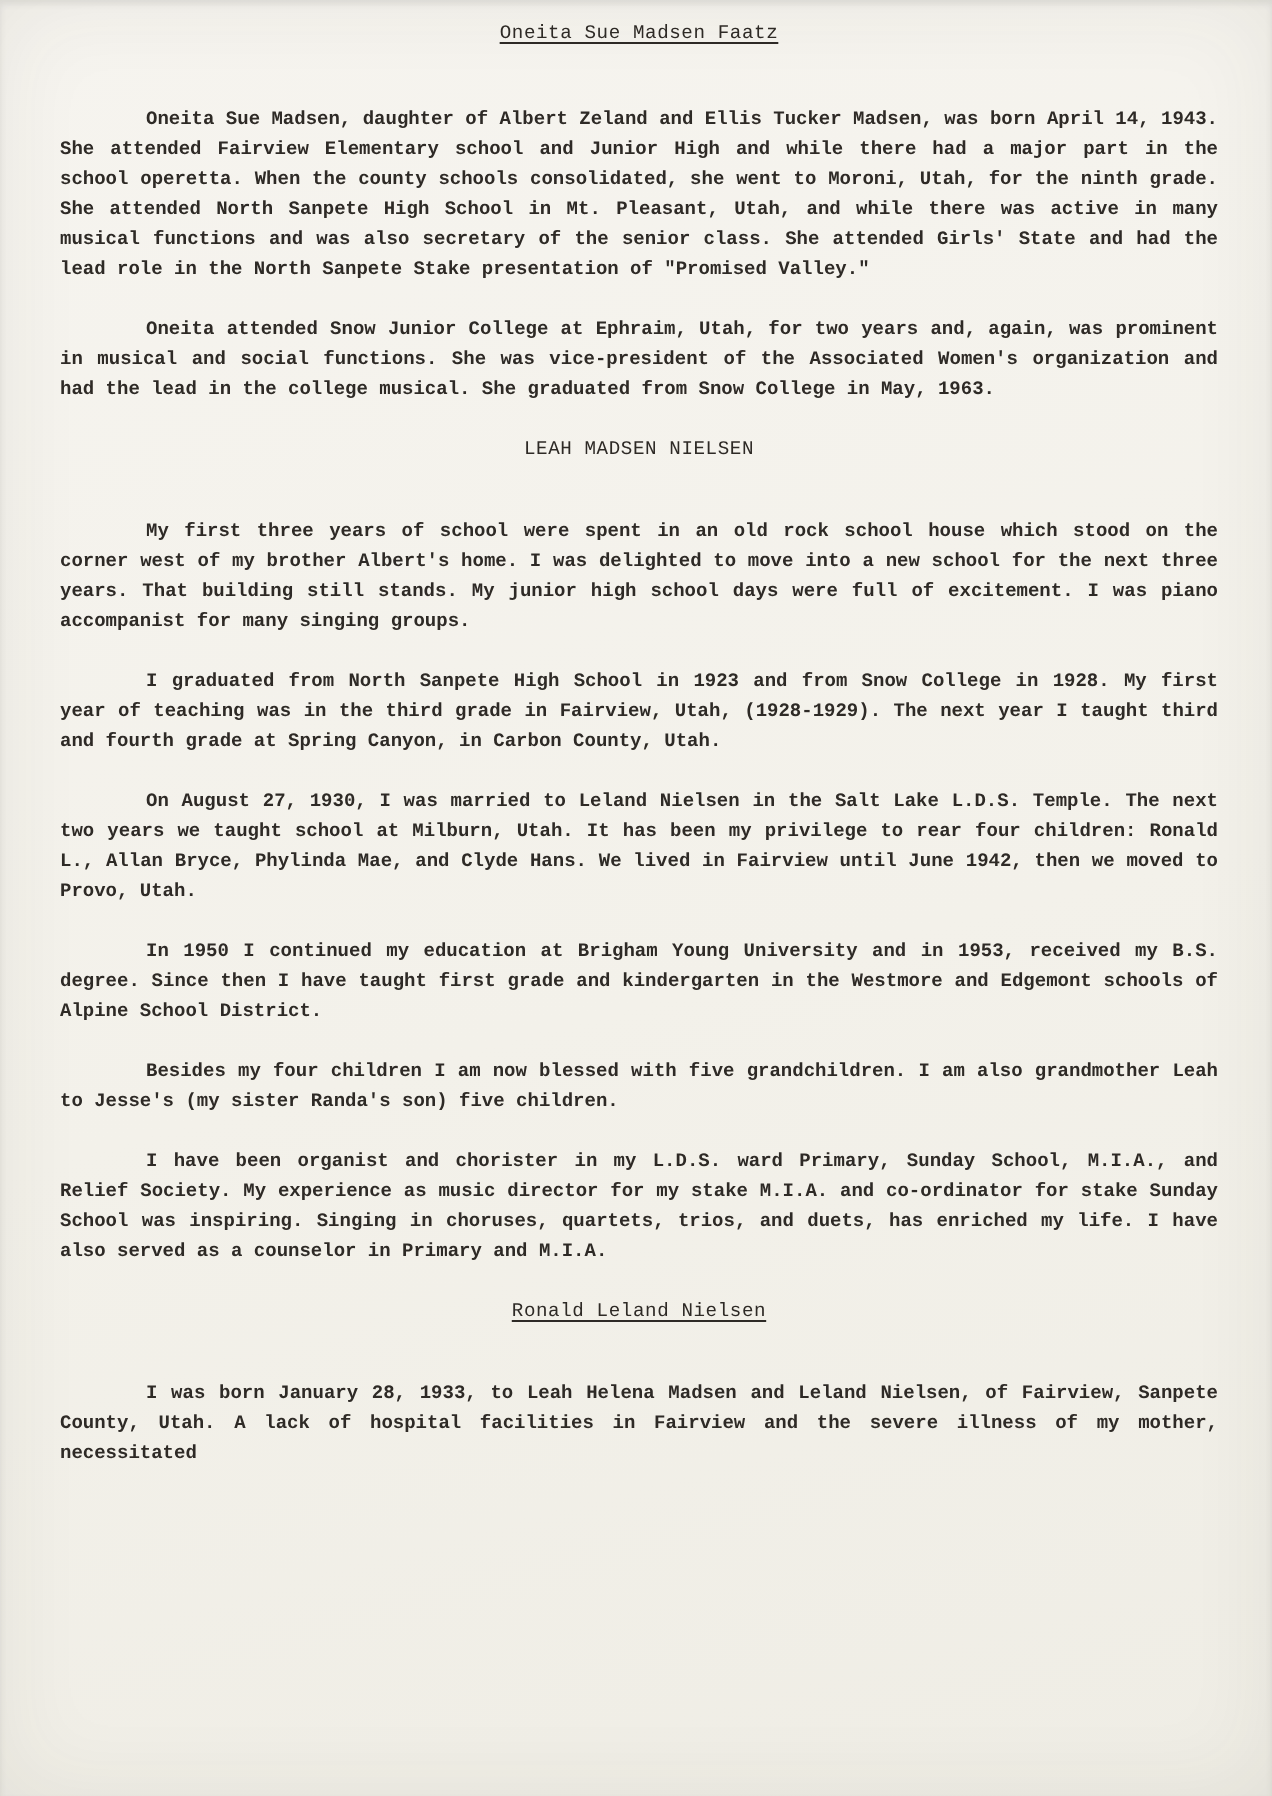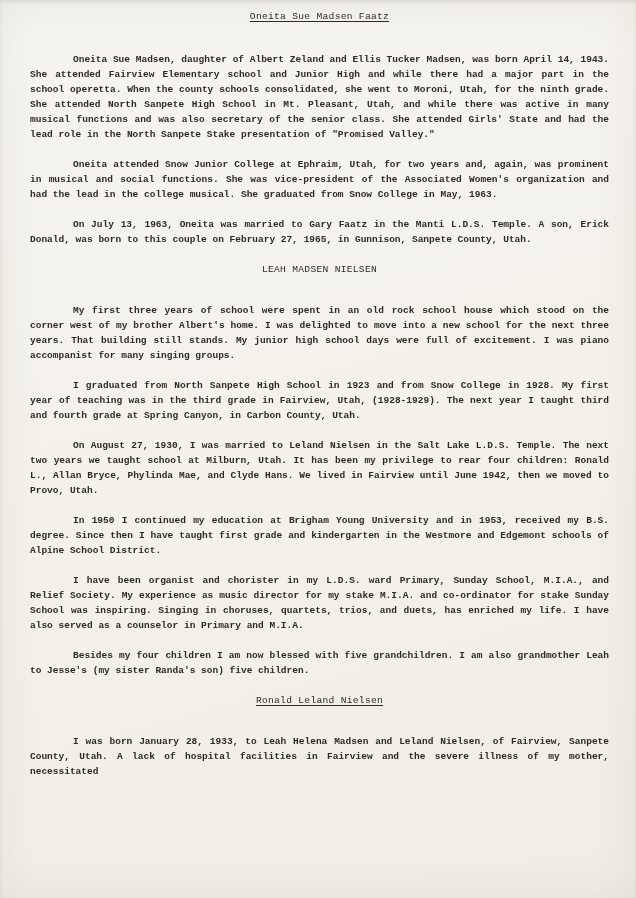--- a/index.html
+++ b/index.html
@@ -53,34 +53,33 @@
 <body>
 
 <div class="page">
 
   <div class="heading underlined">Oneita Sue Madsen Faatz</div>
 
   <p class="para">Oneita Sue Madsen, daughter of Albert Zeland and Ellis Tucker Madsen, was born April 14, 1943. She attended Fairview Elementary school and Junior High and while there had a major part in the school operetta. When the county schools consolidated, she went to Moroni, Utah, for the ninth grade. She attended North Sanpete High School in Mt. Pleasant, Utah, and while there was active in many musical functions and was also secretary of the senior class. She attended Girls' State and had the lead role in the North Sanpete Stake presentation of "Promised Valley."</p>
 
   <p class="para">Oneita attended Snow Junior College at Ephraim, Utah, for two years and, again, was prominent in musical and social functions. She was vice-president of the Associated Women's organization and had the lead in the college musical. She graduated from Snow College in May, 1963.</p>
 
-  <p class="para">On July 13, 1963, Oneita was married to Gary Faatz in the Manti L.D.S. Temple. A son, Erick Donald, was born to this couple on February 27, 1965, in Gunnison, Sanpete County, Utah.</p>
 
   <div class="heading mid">LEAH MADSEN NIELSEN</div>
 
 
   <p class="para">My first three years of school were spent in an old rock school house which stood on the corner west of my brother Albert's home. I was delighted to move into a new school for the next three years. That building still stands. My junior high school days were full of excitement. I was piano accompanist for many singing groups.</p>
 
   <p class="para">I graduated from North Sanpete High School in 1923 and from Snow College in 1928. My first year of teaching was in the third grade in Fairview, Utah, (1928-1929). The next year I taught third and fourth grade at Spring Canyon, in Carbon County, Utah.</p>
 
   <p class="para">On August 27, 1930, I was married to Leland Nielsen in the Salt Lake L.D.S. Temple. The next two years we taught school at Milburn, Utah. It has been my privilege to rear four children: Ronald L., Allan Bryce, Phylinda Mae, and Clyde Hans. We lived in Fairview until June 1942, then we moved to Provo, Utah.</p>
 
   <p class="para">In 1950 I continued my education at Brigham Young University and in 1953, received my B.S. degree. Since then I have taught first grade and kindergarten in the Westmore and Edgemont schools of Alpine School District.</p>
 
+  <p class="para">Besides my four children I am now blessed with five grandchildren. I am also grandmother Leah to Jesse's (my sister Randa's son) five children.</p>
+
   <p class="para">I have been organist and chorister in my L.D.S. ward Primary, Sunday School, M.I.A., and Relief Society. My experience as music director for my stake M.I.A. and co-ordinator for stake Sunday School was inspiring. Singing in choruses, quartets, trios, and duets, has enriched my life. I have also served as a counselor in Primary and M.I.A.</p>
-
-  <p class="para">Besides my four children I am now blessed with five grandchildren. I am also grandmother Leah to Jesse's (my sister Randa's son) five children.</p>
 
   <div class="heading underlined mid">Ronald Leland Nielsen</div>
 
   <p class="para">I was born January 28, 1933, to Leah Helena Madsen and Leland Nielsen, of Fairview, Sanpete County, Utah. A lack of hospital facilities in Fairview and the severe illness of my mother, necessitated</p>
 
 </div>
 
 </body></html>

